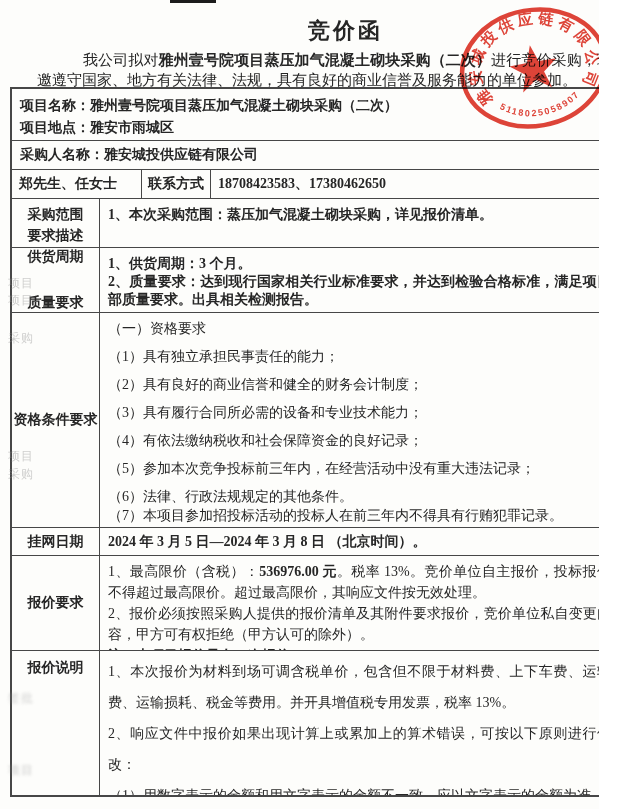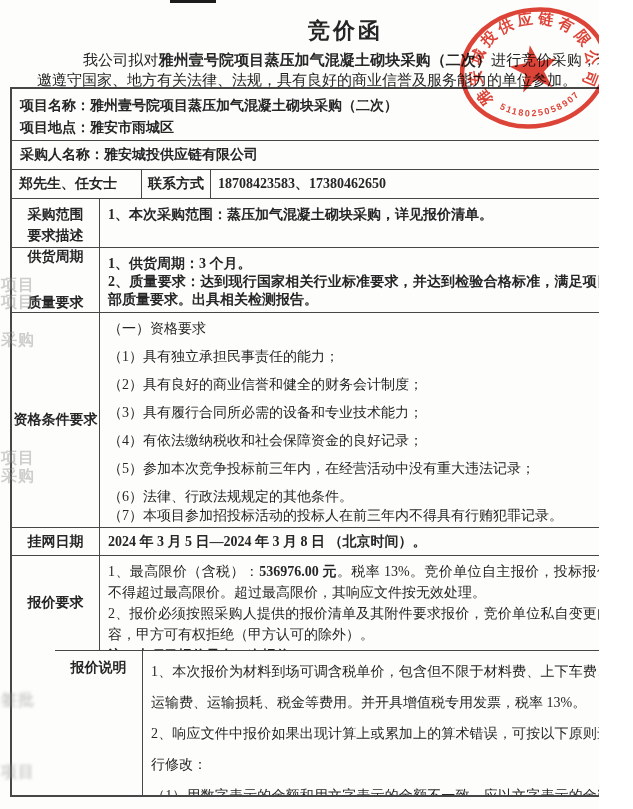--- a/index.html
+++ b/index.html
@@ -57,29 +57,29 @@
   .r5 .cell-content{padding-top:7px;font-weight:700;line-height:18px;text-align:justify;}
   .r6{height:215px;}
   .r6 .cell-content{padding-top:6px;}
   .r6 p{margin:0 0 9px;line-height:19px;}
   .r6 p.tight{margin-bottom:0;}
   .r7{height:28px;}
   .r7 .cell-content{display:flex;align-items:center;font-weight:700;}
   .r8{height:95px;}
   .r8 .cell-content{padding-top:5px;line-height:21px;text-align:justify;}
   .r8 p{margin:0;}
-  .r9{height:145px;margin-left:43px;}
+  .r9{height:145px;}
   .r9 .cell-label{justify-content:flex-start;padding-top:8px;}
   .r9 .cell-content{padding-top:5px;line-height:31px;text-align:justify;}
   .r9 p{margin:0;}
   
   .ghost{
-    position:absolute;left:1px;
+    position:absolute;left:8px;
     color:#8f8f8f;opacity:.42;filter:blur(.7px);
-    font-size:16px;font-weight:700;letter-spacing:1px;
+    font-size:12px;font-weight:400;letter-spacing:1px;
   }
   
   .stamp{
     position:absolute;left:453px;top:0px;width:162px;height:138px;
     transform:rotate(-10deg);
     mix-blend-mode:multiply;opacity:.9;
     pointer-events:none;
   }
 </style>
 </head>

